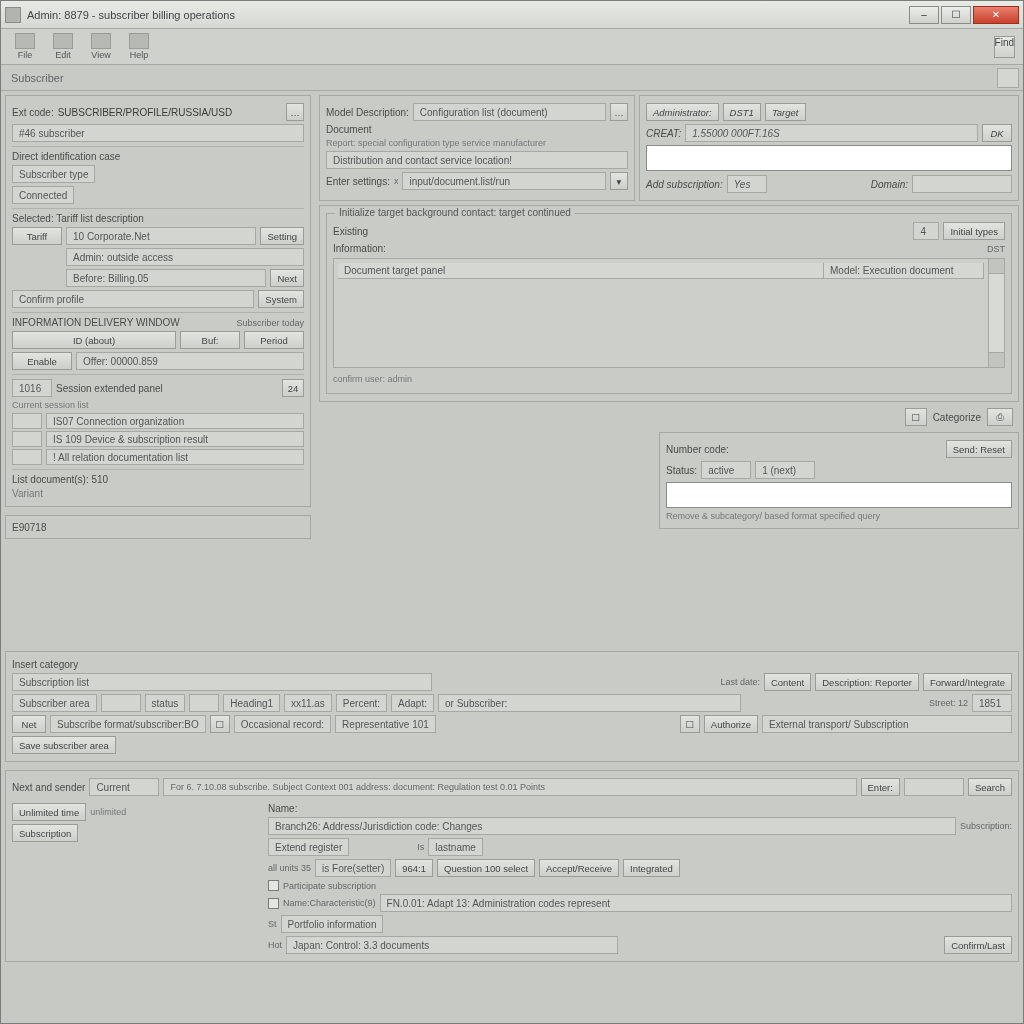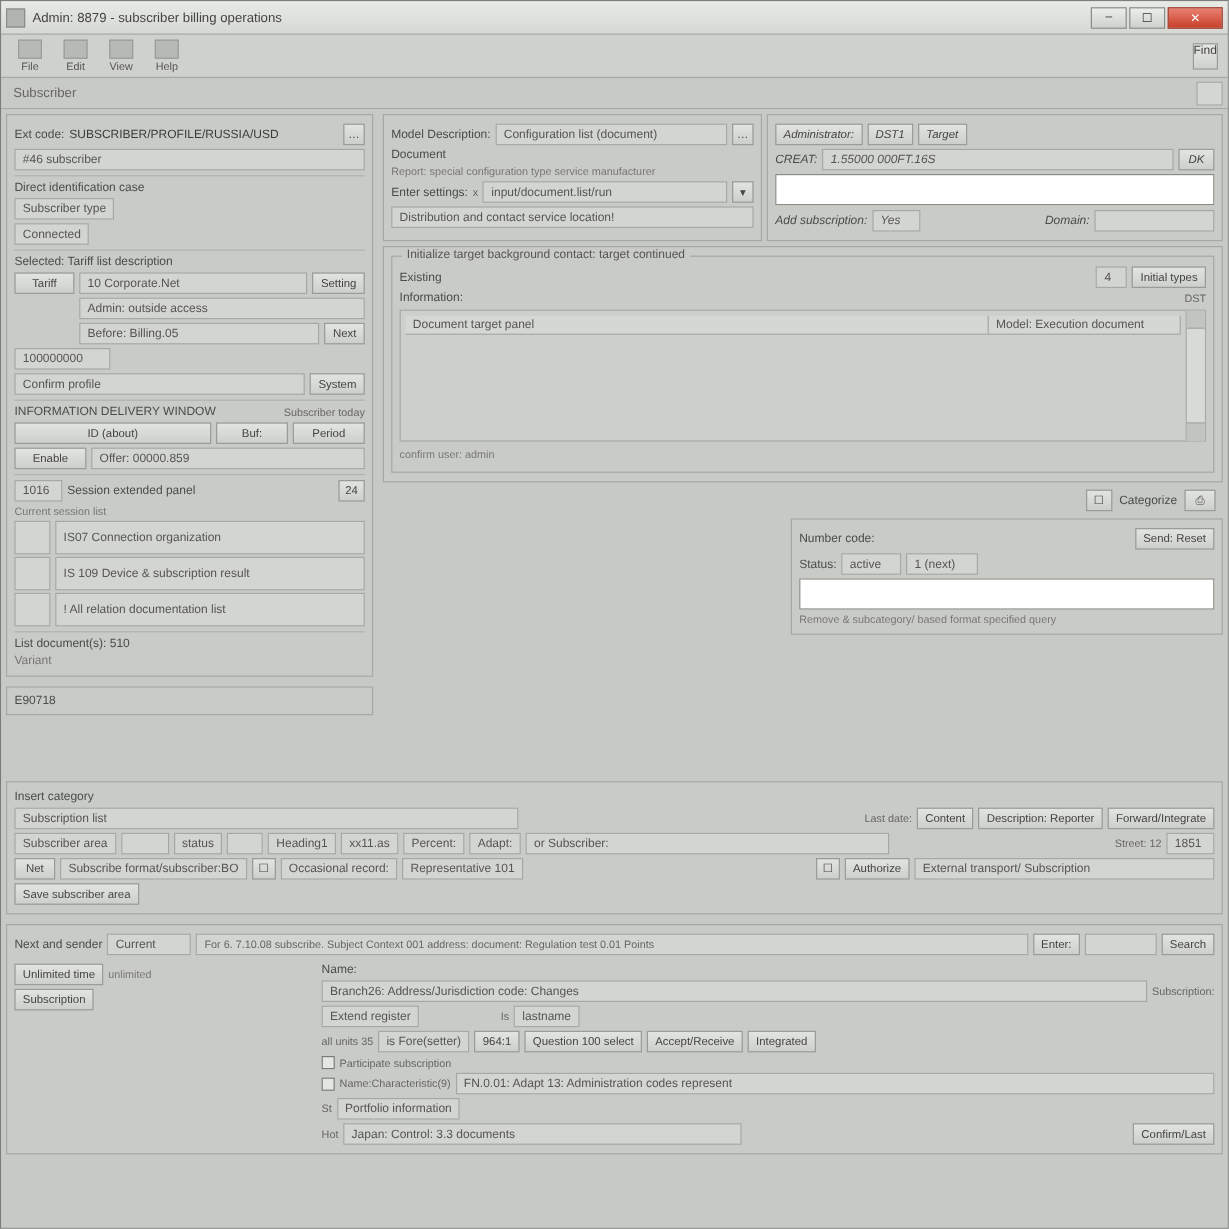--- a/index.html
+++ b/index.html
@@ -60,21 +60,21 @@
 
 .listarea { display: flex; border: 1px solid #a6a8a4; background: #cdcfcb; height: 110px; margin-top: 4px; }
 .listarea .content { flex: 1; padding: 4px; }
 .listarea .header { display: flex; border-bottom: 1px solid #a6a8a4; background: #d5d7d3; }
 .listarea .header .col { padding: 2px 6px; border-right: 1px solid #a6a8a4; font-size: 10px; }
 .listarea .header .col:first-child { flex: 1; }
 .checkbox { width:11px; height:11px; border:1px solid #7a7c78; background:#e4e6e2; }
 .groupbox { border:1px solid #a6a8a4; padding:5px 6px 6px; margin:3px 0; position:relative; }
 .groupbox > .gtitle { position:absolute; top:-7px; left:8px; background:#c9cbc7; padding:0 4px; font-size:10px; color:#555; }
 
-.thin { height: 28px; }
+.thin { height: 16px; }
 </style>
 </head>
 <body>
 
 <div class="window">
 
   <div class="titlebar">
     <div class="icon"></div>
     <div class="title">Admin: 8879 - subscriber billing operations</div>
     <div class="winbtns">
@@ -159,25 +159,20 @@
             </div>
           </div>
         <div class="row">
             <div style="width:50px"></div>
             <div class="box grow">
               <span>Before: Billing.05</span>
             </div>
             <div class="btnlike">Next</div>
           </div>
         <div class="row">
-            <div class="box" style="width:80px">
-              <span>100000000</span>
-            </div>
-          </div>
-        <div class="row">
             <div class="box grow">
               <span>Confirm profile</span>
             </div>
             <div class="btnlike">System</div>
           </div>
         <div class="sep"></div>
         <div class="row">
             <span class="label">INFORMATION DELIVERY WINDOW</span>
             <span class="grow"></span>
             <span class="tiny">Subscriber today</span>
@@ -247,32 +242,32 @@
               </div>
             <div class="btnlike" style="width:18px">…</div>
           </div>
           <div class="row">
               <span class="label">Document</span>
             </div>
           <div class="row">
               <span class="tiny muted">Report:  special configuration type service manufacturer</span>
             </div>
           <div class="row">
+              <div class="box grow">
+                <span>Distribution and contact service location!</span>
+              </div>
+            </div>
+          <div class="row">
             <span class="label">Enter settings:</span>
             <span class="tiny">x</span>
             <div class="box grow">
                 <span>input/document.list/run</span>
               </div>
             <div class="btnlike" style="width:18px">▾</div>
           </div>
-          <div class="row">
-              <div class="box grow">
-                <span>Distribution and contact service location!</span>
-              </div>
-            </div>
         </div>
 
         <div class="panel" style="margin:0; width:380px;font-style:italic;">
           <div class="row">
               <div class="btnlike">Administrator:</div>
             <div class="btnlike">DST1</div>
             <div class="btnlike">Target</div>
           </div>
           <div class="row">
               <span class="label">CREAT:</span>

